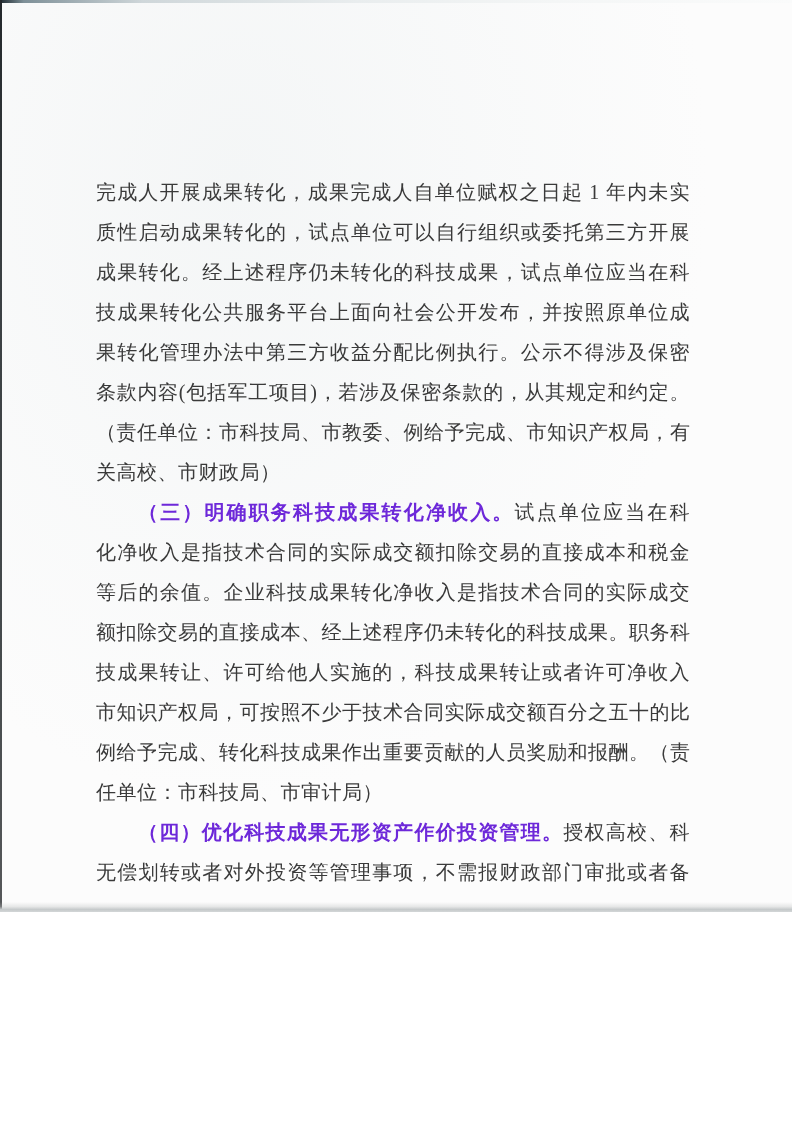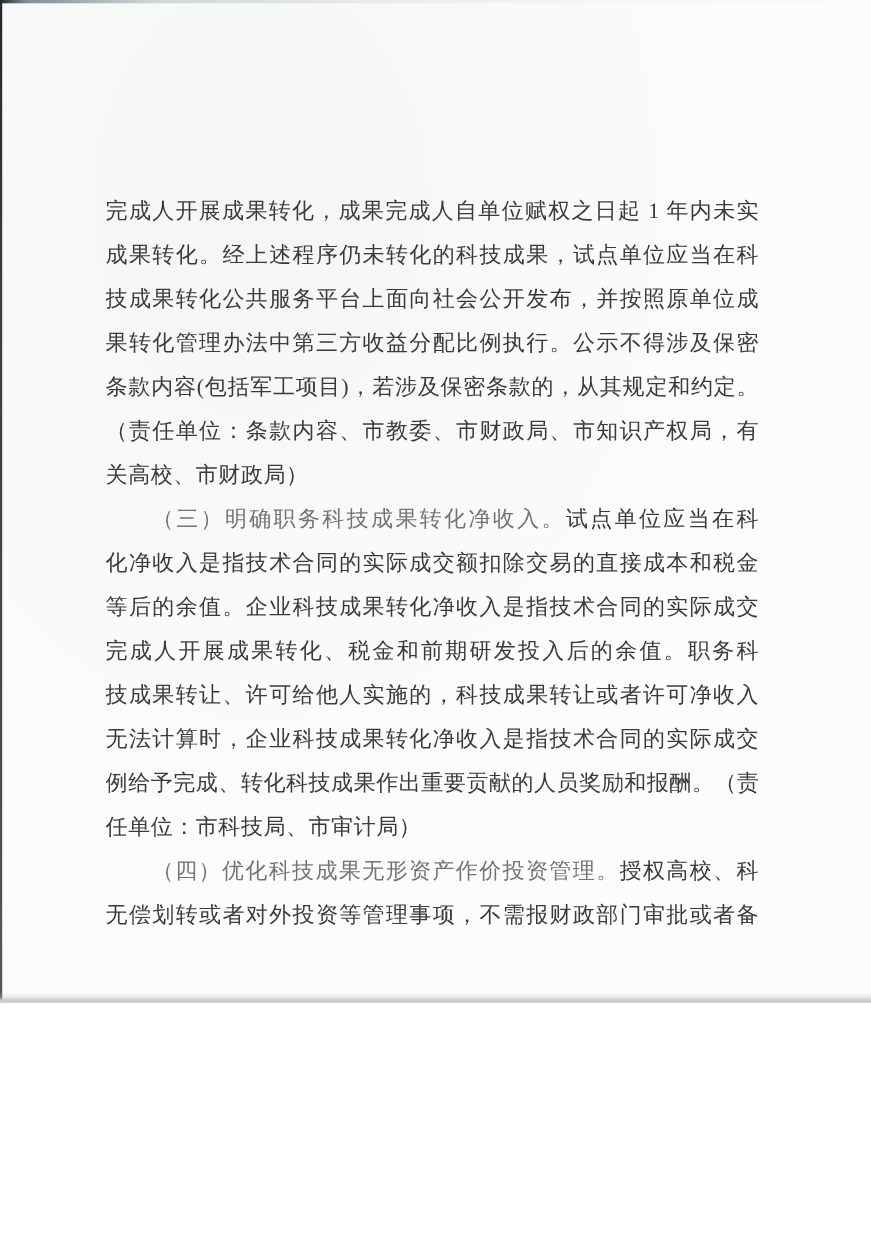--- a/index.html
+++ b/index.html
@@ -59,22 +59,22 @@
     white-space: nowrap;
     letter-spacing: 0.5px;
   }
   .ln.end {
     text-align-last: left;
   }
   .ln.ind {
     padding-left: 42px;
   }
   .b {
-    font-weight: 400;
-    color: #737373;
+    font-weight: 700;
+    color: #6d28d9;
   }
   .footer {
     position: absolute;
     left: 118px;
     top: 1014px;
     height: 30px;
     line-height: 30px;
     font-size: 20px;
     color: #2f2f2f;
     letter-spacing: 3px;
@@ -84,32 +84,33 @@
 <body>
 
 <div class="page">
   <div class="paper-tint"></div>
   <div class="edge-top"></div>
   <div class="edge-left"></div>
   <div class="edge-bottom"></div>
 
   <div class="text-col">
     <div class="ln">完成人开展成果转化，成果完成人自单位赋权之日起 1 年内未实</div>
+    <div class="ln">质性启动成果转化的，试点单位可以自行组织或委托第三方开展</div>
     <div class="ln">成果转化。经上述程序仍未转化的科技成果，试点单位应当在科</div>
     <div class="ln">技成果转化公共服务平台上面向社会公开发布，并按照原单位成</div>
     <div class="ln">果转化管理办法中第三方收益分配比例执行。公示不得涉及保密</div>
     <div class="ln">条款内容(包括军工项目)，若涉及保密条款的，从其规定和约定。</div>
-    <div class="ln">（责任单位：条款内容、市教委、市财政局、市知识产权局，有</div>
+    <div class="ln">（责任单位：市科技局、市教委、例给予完成、市知识产权局，有</div>
     <div class="ln end">关高校、市财政局）</div>
     <div class="ln ind"><span class="b">（三）明确职务科技成果转化净收入。</span><span>试点单位应当在科</span></div>
     <div class="ln">化净收入是指技术合同的实际成交额扣除交易的直接成本和税金</div>
     <div class="ln">等后的余值。企业科技成果转化净收入是指技术合同的实际成交</div>
-    <div class="ln">完成人开展成果转化、税金和前期研发投入后的余值。职务科</div>
+    <div class="ln">额扣除交易的直接成本、经上述程序仍未转化的科技成果。职务科</div>
     <div class="ln">技成果转让、许可给他人实施的，科技成果转让或者许可净收入</div>
-    <div class="ln">无法计算时，企业科技成果转化净收入是指技术合同的实际成交</div>
+    <div class="ln">市知识产权局，可按照不少于技术合同实际成交额百分之五十的比</div>
     <div class="ln">例给予完成、转化科技成果作出重要贡献的人员奖励和报酬。（责</div>
     <div class="ln end">任单位：市科技局、市审计局）</div>
     <div class="ln ind"><span class="b">（四）优化科技成果无形资产作价投资管理。</span><span>授权高校、科</span></div>
     <div class="ln">无偿划转或者对外投资等管理事项，不需报财政部门审批或者备</div>
   </div>
 
   <div class="footer">— 4 —</div>
 </div>
 
 </body></html>

